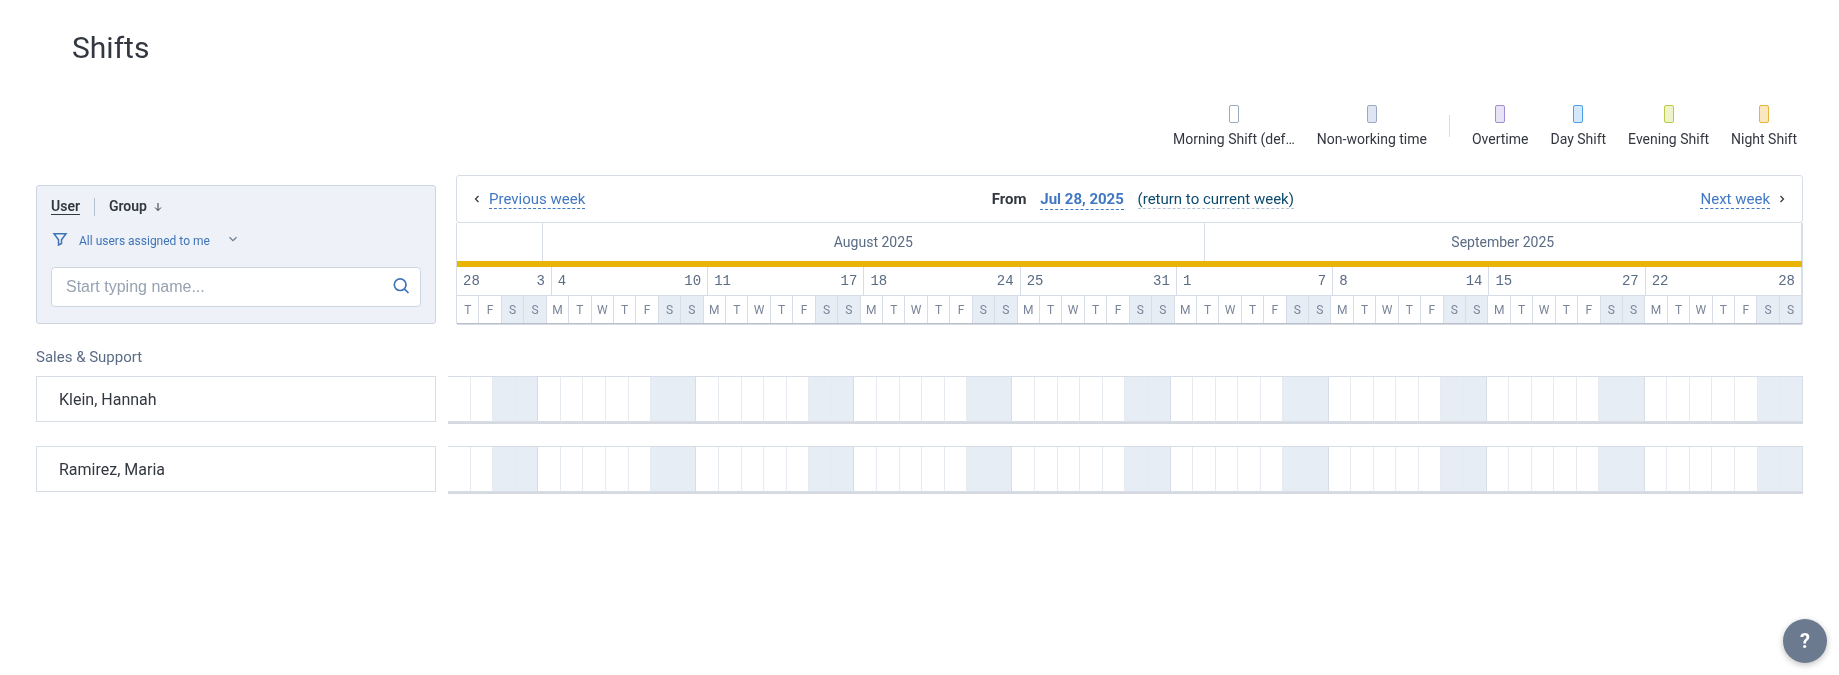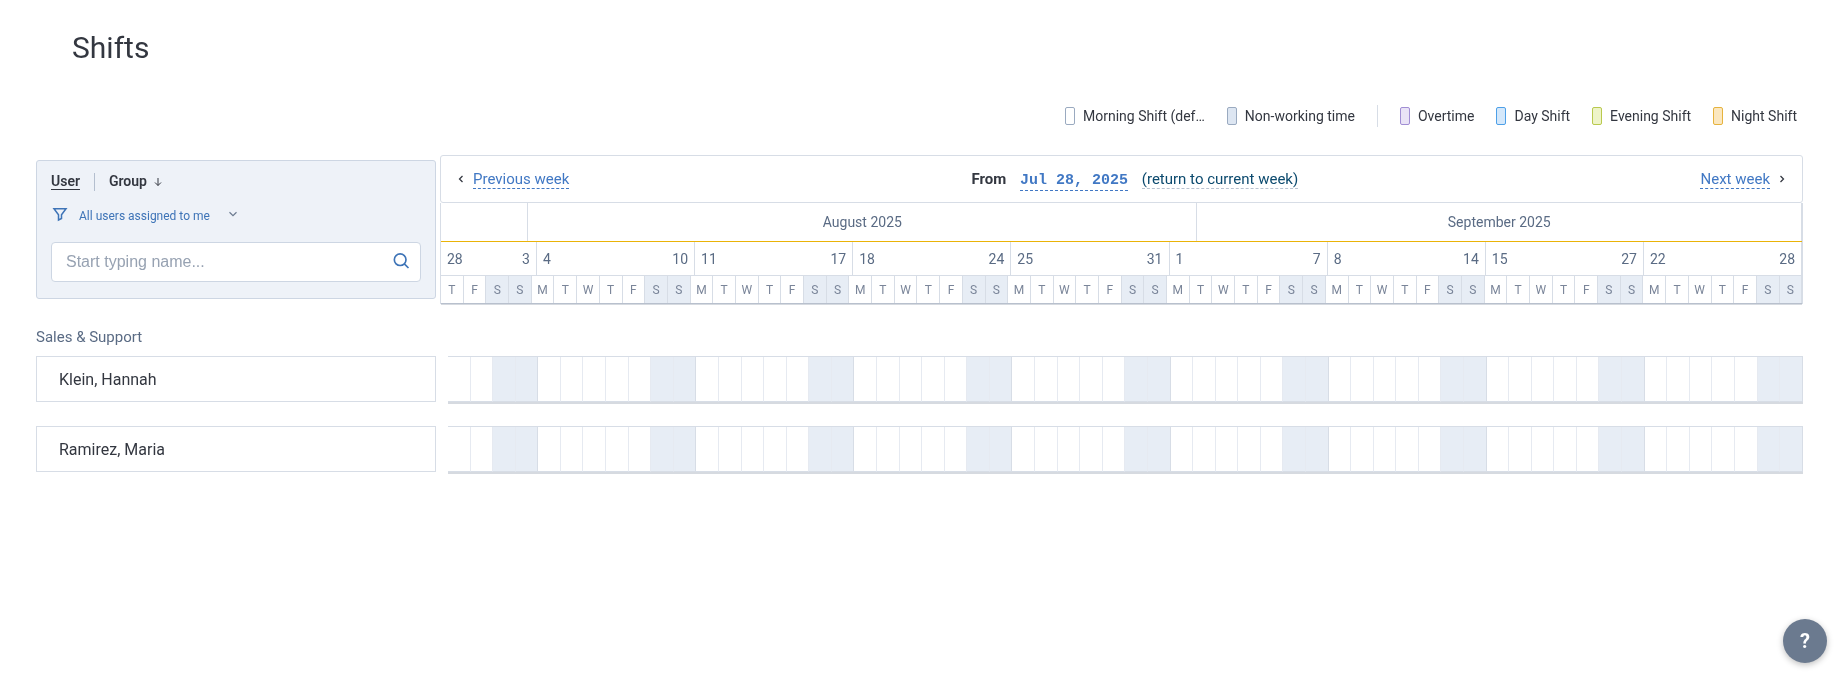--- a/index.html
+++ b/index.html
@@ -33,35 +33,35 @@
   .legend {
     display: flex;
     gap: 22px;
     align-items: center;
     margin-top: 40px;
     justify-content: flex-end;
     color: #333740;
     font-size: 14px;
     padding-right: 6px;
   }
-  .legend-item { display: flex; align-items: center; gap: 8px; white-space: nowrap; }
+  .legend-item { display: flex; align-items: center; gap: 8px; white-space: nowrap; flex-direction: column; }
   .swatch {
     width: 10px;
     height: 18px;
     border: 1px solid #888;
     border-radius: 2px;
     display: inline-block;
   }
   .legend-divider { width:1px; height:22px; background:#d7dde6; }
 
   .main-area {
     display: flex;
     margin-top: 28px;
-    gap: 4px;
-    align-items: center;
+    gap: 20px;
+    align-items: flex-end;
   }
 
   .side-panel {
     width: 400px;
     flex-shrink: 0;
     background: #eef2f8;
     border: 1px solid #cdd6e3;
     border-radius: 3px;
     padding: 12px 14px 16px 14px;
   }
@@ -127,40 +127,40 @@
     height:48px;
     padding:0 14px;
     font-size:15px;
   }
   .nav-prev, .nav-next {
     display:flex; align-items:center; gap:4px; color:#4178c4; cursor:pointer;
     border-bottom:1px dashed #4178c4;
   }
   .nav-center { flex:1; text-align:center; }
   .nav-from { color:#333740; font-weight:700; }
-  .nav-date { color:#4178c4; font-weight:700; border-bottom:1px dashed #4178c4; padding-bottom:1px; margin:0 4px 0 10px;font-family:Liberation Mono, monospace;}
+  .nav-date { color:#4178c4; font-weight:700; border-bottom:1px dashed #4178c4; padding-bottom:1px; margin:0 4px 0 10px;}
   .nav-return { color:#0c4a6e; border-bottom:1px dashed #bac3d0; cursor:pointer; margin-left:6px;}
   .chev-icon { display:inline-flex; align-items:center; color:#333740;}
 
   .cal-head {
     border-left:1px solid #d7dde6;
     border-right:1px solid #d7dde6;
     border-bottom:1px solid #d7dde6;
   }
   .month-row, .weeknum-row, .dow-row, .shift-row {
     display:flex;
   }
   .month-cell, .weeknum-cell, .dow-cell {
     border-right:1px solid #d7dde6;
     display:flex; align-items:center;
     font-size:14px;
   }
   .month-row { height:38px; }
   .month-cell { justify-content:center; color:#5a6b84; }
-  .weeknum-row { height:34px; border-top:1px solid #eab308;}
+  .weeknum-row { height:34px; border-top:6px solid #eab308;font-family:Liberation Mono, monospace;}
   .weeknum-cell { width:112px; padding:0 6px; color:#5a6b84; justify-content:space-between;}
   .weeknum-cell span.lead { font-weight:400;}
   .weeknum-cell span.trail { font-weight:400;}
   .weeknum-cell:first-child { width:63px; justify-content:flex-end;}
   .weeknum-cell:first-child span.trail{display:none;}
 
   .dow-row { height:28px; border-top:1px solid #d7dde6; box-shadow: 0 2px 0 rgba(90,107,132,0.25);}
   .dow-cell {
     width:16px; flex:1 1 0;
     justify-content:center;

